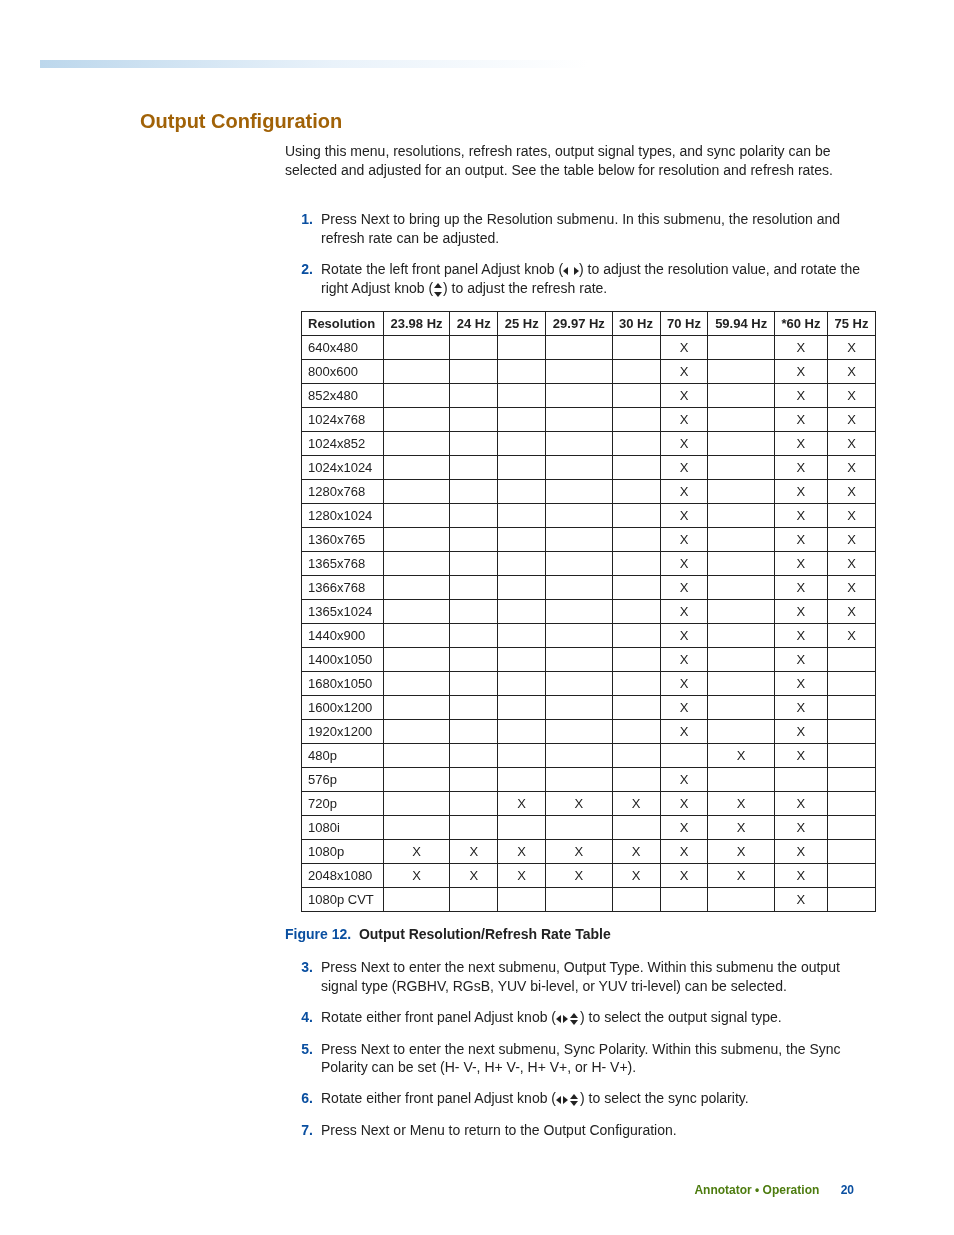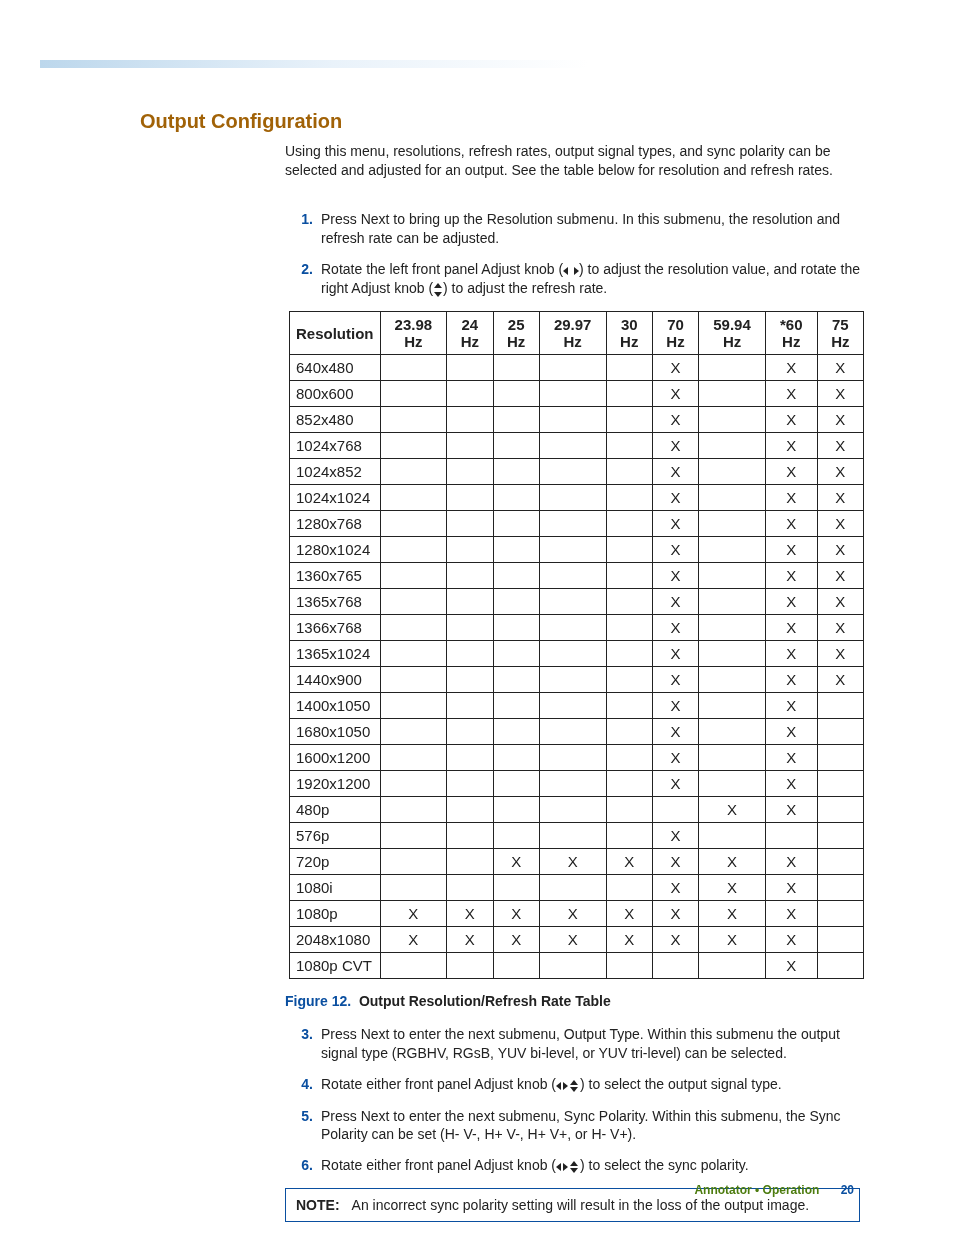--- a/index.html
+++ b/index.html
@@ -18,22 +18,22 @@
     font-family:Arial,sans-serif;font-weight:bold;font-size:20px;
     color:#a16207;margin:0 0 9px 0
   }
   .intro{margin:0 0 30px 0;line-height:1.35}
   .olist{margin:0;padding:0}
   .li{display:flex;margin:0 0 12px 0;line-height:1.35}
   .li .num{width:28px;flex:none;color:#0a4fa0;font-weight:bold;text-align:right;padding-right:8px}
   .li .body{flex:1}
 
   table.res{
-    border-collapse:collapse;width:100%;font-size:15px;
-    margin:4px 0 14px 4px;font-family:Arial,sans-serif
+    border-collapse:collapse;width:100%;font-size:13px;
+    margin:4px 0 14px 16px;font-family:Arial,sans-serif
   }
   table.res th,table.res td{
     border:1px solid #222;padding:4px 6px;text-align:center;height:14px
   }
   table.res th{font-weight:bold}
   table.res td:first-child,table.res th:first-child{text-align:left}
 
   .caption{margin:0 0 16px 0}
   .caption .figlabel{color:#0a4fa0;font-weight:bold}
   .caption .figtitle{font-weight:bold}
@@ -429,24 +429,20 @@
         <div class="body">
           <span>Rotate either front panel Adjust knob (</span><span class="knob-hv"><svg width="24" height="12" viewBox="0 0 24 12">
                 <polygon points="0,6 5,2 5,10" fill="#222"></polygon>
                 <polygon points="12,6 7,2 7,10" fill="#222"></polygon>
                 <polygon points="18,0 14,5 22,5" fill="#222"></polygon>
                 <polygon points="18,12 14,7 22,7" fill="#222"></polygon>
               </svg></span><span>) to select the sync polarity.</span>
         </div>
       </div>
 
-      <div class="note">
-        <div class="nl">NOTE:</div>
-        <div class="nb">An incorrect sync polarity setting will result in the loss of the output image.</div>
-      </div>
 
       <div class="li">
         <div class="num">7.</div>
         <div class="body">Press Next or Menu to return to the Output Configuration.</div>
       </div>
 
     </div>
   </div>
 </div>
 

